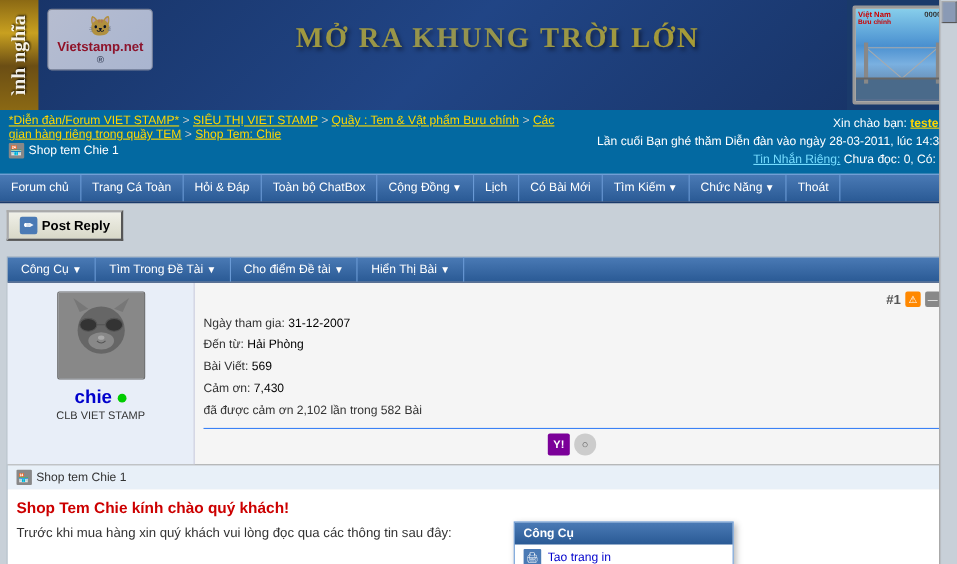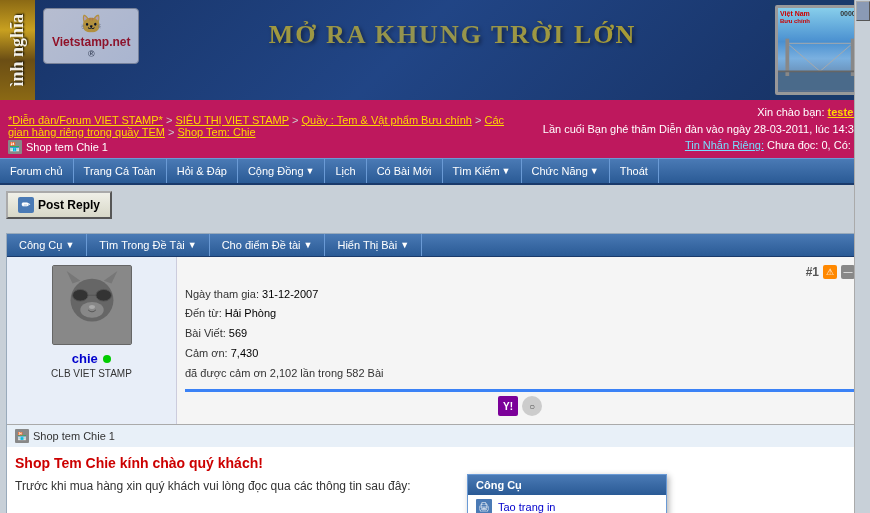--- a/index.html
+++ b/index.html
@@ -41,26 +41,26 @@
 
     
     .post-body { display: flex; background: #f5f5f5; }
     .post-left { width: 170px; min-width: 170px; background: #e8eef8; border-right: 1px solid #ccd; padding: 8px; text-align: center; }
     .post-right { flex: 1; padding: 8px; position: relative; }
 
     
     .avatar { width: 80px; height: 80px; margin: 0 auto 6px; background: #888; border: 1px solid #666; overflow: hidden; border-radius: 2px; display: flex; align-items: center; justify-content: center; }
     .avatar-img { width: 100%; height: 100%; background: linear-gradient(135deg, #888 0%, #555 50%, #777 100%); display: flex; align-items: center; justify-content: center; color: #ccc; font-size: 28px; }
 
-    .username { font-size: 13px; font-weight: bold; color: #00c; }
+    .username { font-size: 17px; font-weight: bold; color: #00c; }
     .user-status { display: inline-block; width: 8px; height: 8px; background: #0c0; border-radius: 50%; margin-left: 2px; }
     .user-group { font-size: 10px; color: #333; margin-top: 2px; }
 
     
-    .user-stats { font-size: 11px; color: #333; line-height: 1.8; border-bottom: 3px solid #3b82f6; padding-bottom: 6px; margin-bottom: 4px; }
+    .user-stats { font-size: 11px; color: #333; line-height: 1.8; border-bottom: 1px solid #3b82f6; padding-bottom: 6px; margin-bottom: 4px; }
     .user-stats span { color: #000; }
     .warn-icon { width: 14px; height: 14px; background: #f80; color: #fff; font-size: 9px; display: flex; align-items: center; justify-content: center; border-radius: 2px; cursor: pointer; }
     .edit-icon { width: 14px; height: 14px; background: #888; color: #fff; font-size: 9px; display: flex; align-items: center; justify-content: center; border-radius: 2px; cursor: pointer; }
 
     
     .social-icons { display: flex; justify-content: center; gap: 4px; margin-top: 4px; }
     .yahoo-icon { width: 20px; height: 20px; background: #7b0099; color: #fff; font-size: 10px; display: flex; align-items: center; justify-content: center; border-radius: 2px; font-weight: bold; }
     .skype-icon { width: 20px; height: 20px; background: #aaa; color: #fff; font-size: 8px; display: flex; align-items: center; justify-content: center; border-radius: 50%; }
 
     
@@ -109,21 +109,21 @@
         <line x1="80" y1="10" x2="45" y2="40" stroke="#aaa" stroke-width="1"></line>
         <line x1="10" y1="10" x2="80" y2="10" stroke="#aaa" stroke-width="1"></line>
         <rect x="8" y="5" width="4" height="40" fill="#888"></rect>
         <rect x="78" y="5" width="4" height="40" fill="#888"></rect>
         <line x1="0" y1="40" x2="90" y2="40" stroke="#666" stroke-width="2"></line>
       </svg>
     </div>
   </div>
 </div>
 
-<div style="background:#be185d; display:flex; align-items:flex-end;">
+<div style="background:#0369a1; display:flex; align-items:flex-start;">
   <div style="flex:1; padding:4px 8px;">
     <div style="font-size:11px; margin-bottom:2px;">
       <a href="#" style="color:#ffd700; text-decoration:underline; font-size:11px;">*Diễn đàn/Forum VIET STAMP*</a>
       <span style="color:#ccc;"> &gt; </span>
       <a href="#" style="color:#ffd700; text-decoration:underline; font-size:11px;">SIÊU THỊ VIET STAMP</a>
       <span style="color:#ccc;"> &gt; </span>
       <a href="#" style="color:#ffd700; text-decoration:underline; font-size:11px;">Quầy : Tem &amp; Vật phẩm Bưu chính</a>
       <span style="color:#ccc;"> &gt; </span>
       <a href="#" style="color:#ffd700; text-decoration:underline; font-size:11px;">Các gian hàng riêng trong quầy TEM</a>
       <span style="color:#ccc;"> &gt; </span>
@@ -144,20 +144,21 @@
       <a href="#" style="color:#7df;">Tin Nhắn Riêng:</a>
       <span>Chưa đọc: 0, Có: 0</span>
     </div>
   </div>
 </div>
 
 <div class="navbar">
   <div class="nav-item">Forum chủ</div>
   <div class="nav-item">Trang Cá Toàn</div>
   <div class="nav-item">Hỏi &amp; Đáp</div>
+  <div class="nav-item">Toàn bộ ChatBox</div>
   <div class="nav-item">
     <span>Cộng Đồng</span>
     <span class="nav-arrow">▼</span>
   </div>
   <div class="nav-item">Lịch</div>
   <div class="nav-item">Có Bài Mới</div>
   <div class="nav-item">
     <span>Tìm Kiếm</span>
     <span class="nav-arrow">▼</span>
   </div>

